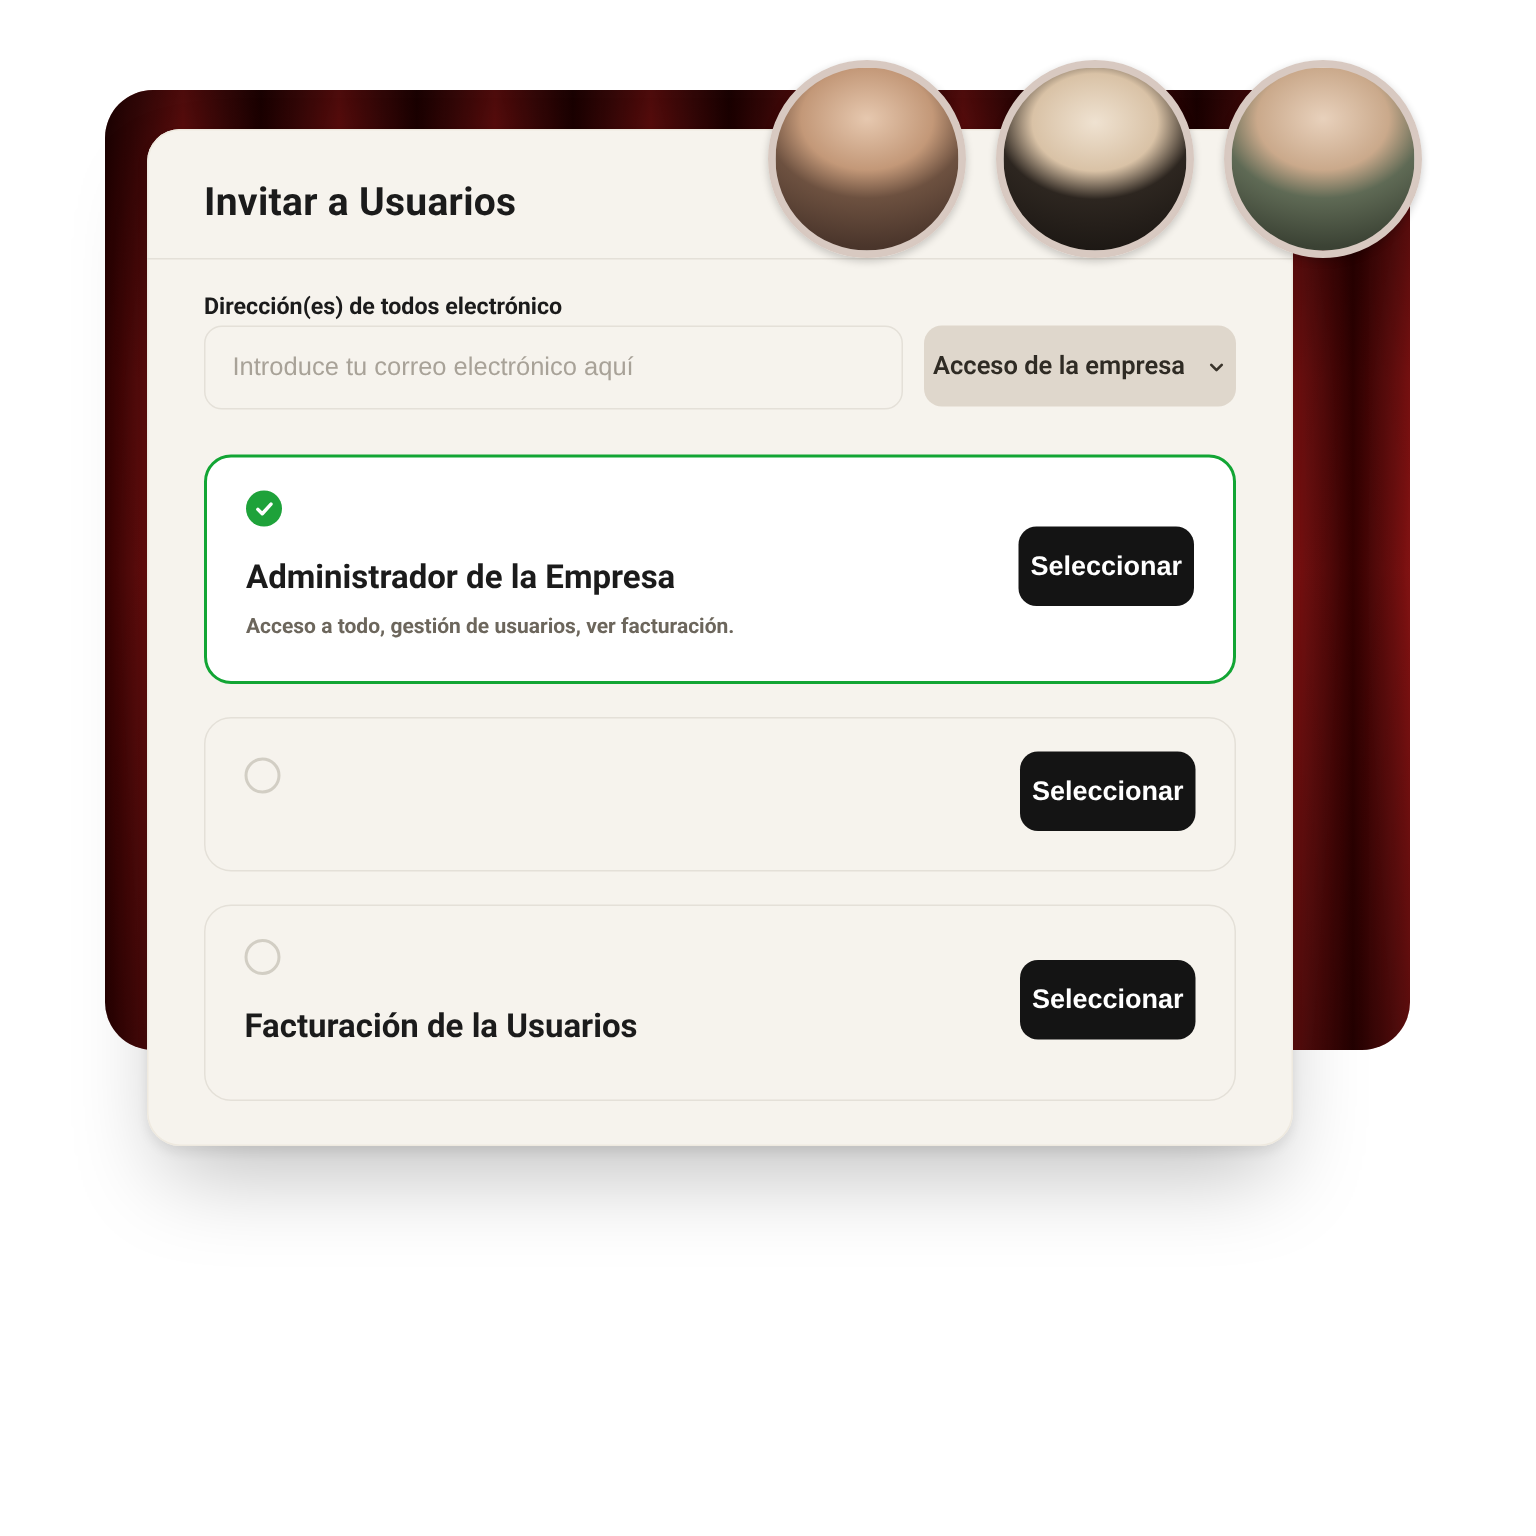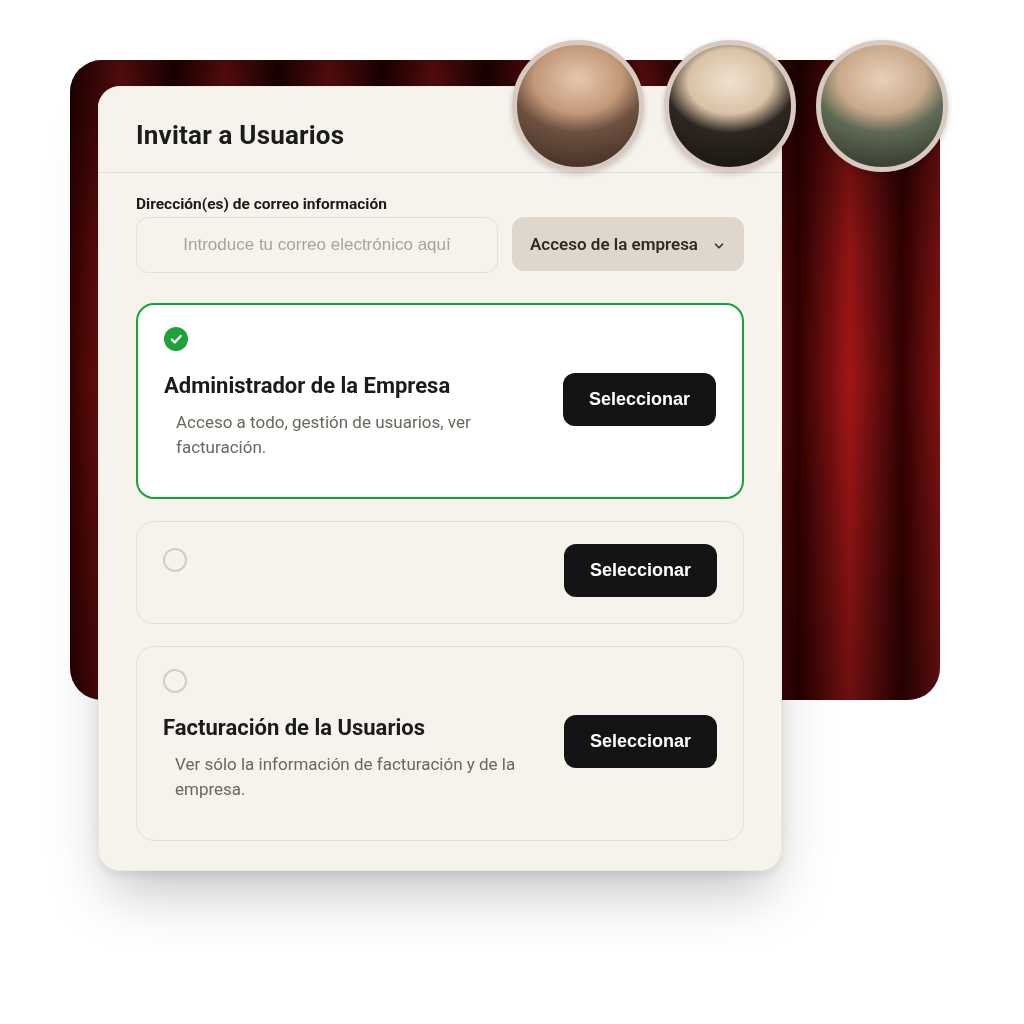--- a/index.html
+++ b/index.html
@@ -31,21 +31,21 @@
   }
   .stage::after{
     content:"";
     position:absolute;inset:0;
     background:linear-gradient(180deg,rgba(0,0,0,.55),rgba(0,0,0,.15) 30%,rgba(0,0,0,.05) 50%,rgba(0,0,0,.35));
   }
 
   .modal{
     position:absolute;
     left:98px;top:86px;
-    width:684px;
+    width:764px;
     background:var(--cream);
     border-radius:22px;
     box-shadow:0 30px 60px -12px rgba(0,0,0,.25),0 4px 8px rgba(0,0,0,.08),inset 0 0 0 1px #eee9df;
     padding-bottom:30px;
   }
 
   .modal-header{
     padding:34px 38px 22px;
     border-bottom:1px solid var(--border);
   }
@@ -61,29 +61,28 @@
   .row{display:flex;gap:14px;align-items:stretch;}
   .email{
     flex:1;
     border:1.5px solid var(--border);
     background:transparent;
     border-radius:12px;
     padding:0 18px;
     height:54px;
     font-size:17px;color:#6b675e;
     outline:none;
-    text-align:center;
   }
   .email::placeholder{color:#a8a298;}
 
   .access{
     display:flex;align-items:center;gap:14px;
     background:var(--pill);
     border-radius:12px;
-    padding:0 18px;height:54px;
+    padding:0 6px;height:54px;
     font-size:17px;font-weight:600;color:#2f2b24;
     cursor:pointer;white-space:nowrap;
   }
   .chev{width:14px;height:14px;display:inline-block;}
   .chev svg{width:100%;height:100%;}
 
   .cards{margin-top:30px;display:flex;flex-direction:column;gap:22px;}
   .card{
     border:1.5px solid var(--border);
     border-radius:18px;
@@ -102,27 +101,27 @@
     border:2px solid var(--ring);
     box-sizing:border-box;
   }
   .status.checked{
     border-radius:50%;
     background:var(--green);
     display:flex;align-items:center;justify-content:center;
   }
   .status.checked svg{width:14px;height:14px;}
   .card h3{margin:0 0 10px;font-size:22px;font-weight:700;color:var(--text);}
-  .card p{margin:12px;font-size:17px;line-height:1.45;color:#6c665c;max-width:420px;}
+  .card p{margin:0;font-size:14px;line-height:1.45;color:#6c665c;max-width:420px;font-weight:bold;}
 
   .select-btn{
     background:var(--select-bg);color:#fff;
     border:none;border-radius:12px;
     font-size:18px;font-weight:700;
-    padding:16px 26px;cursor:pointer;white-space:nowrap;
+    padding:16px 8px;cursor:pointer;white-space:nowrap;
   }
 
   
   .avatars{position:absolute;top:40px;left:512px;display:flex;gap:20px;}
   .avatar{
     width:122px;height:122px;border-radius:50%;
     border:5px solid #d8c9c1;box-shadow:0 2px 6px rgba(0,0,0,.2);
     display:block;
   }
   .a1{background:radial-gradient(90% 70% at 50% 28%,#e6c8af 0,#c39878 40%,#6d5140 62%,#4a352b 100%);}
@@ -135,21 +134,21 @@
 <div class="stage"></div>
 
 <div class="modal">
 
   <div class="modal-header">
     <h1>Invitar a Usuarios</h1>
   </div>
 
   <div class="body">
 
-    <p class="field-label">Dirección(es) de correo información</p>
+    <p class="field-label">Dirección(es) de todos electrónico</p>
 
     <div class="row">
       <input class="email" type="text" placeholder="Introduce tu correo electrónico aquí" style="">
       <div class="access">
         <span>Acceso de la empresa</span>
         <span class="chev">
           <svg viewBox="0 0 24 24" fill="none" stroke="#3a342b" stroke-width="3" stroke-linecap="round" stroke-linejoin="round">
               <polyline points="6 9 12 15 18 9"></polyline>
             </svg>
         </span>
@@ -175,21 +174,20 @@
         <div class="left">
           <div class="status unchecked"></div>
         </div>
         <button class="select-btn">Seleccionar</button>
       </div>
 
       <div class="card">
         <div class="left">
           <div class="status unchecked"></div>
           <h3>Facturación de la Usuarios</h3>
-          <p>Ver sólo la información de facturación y de la empresa.</p>
         </div>
         <button class="select-btn">Seleccionar</button>
       </div>
 
     </div>
   </div>
 </div>
 
 <div class="avatars">
   <span class="avatar a1"></span>

